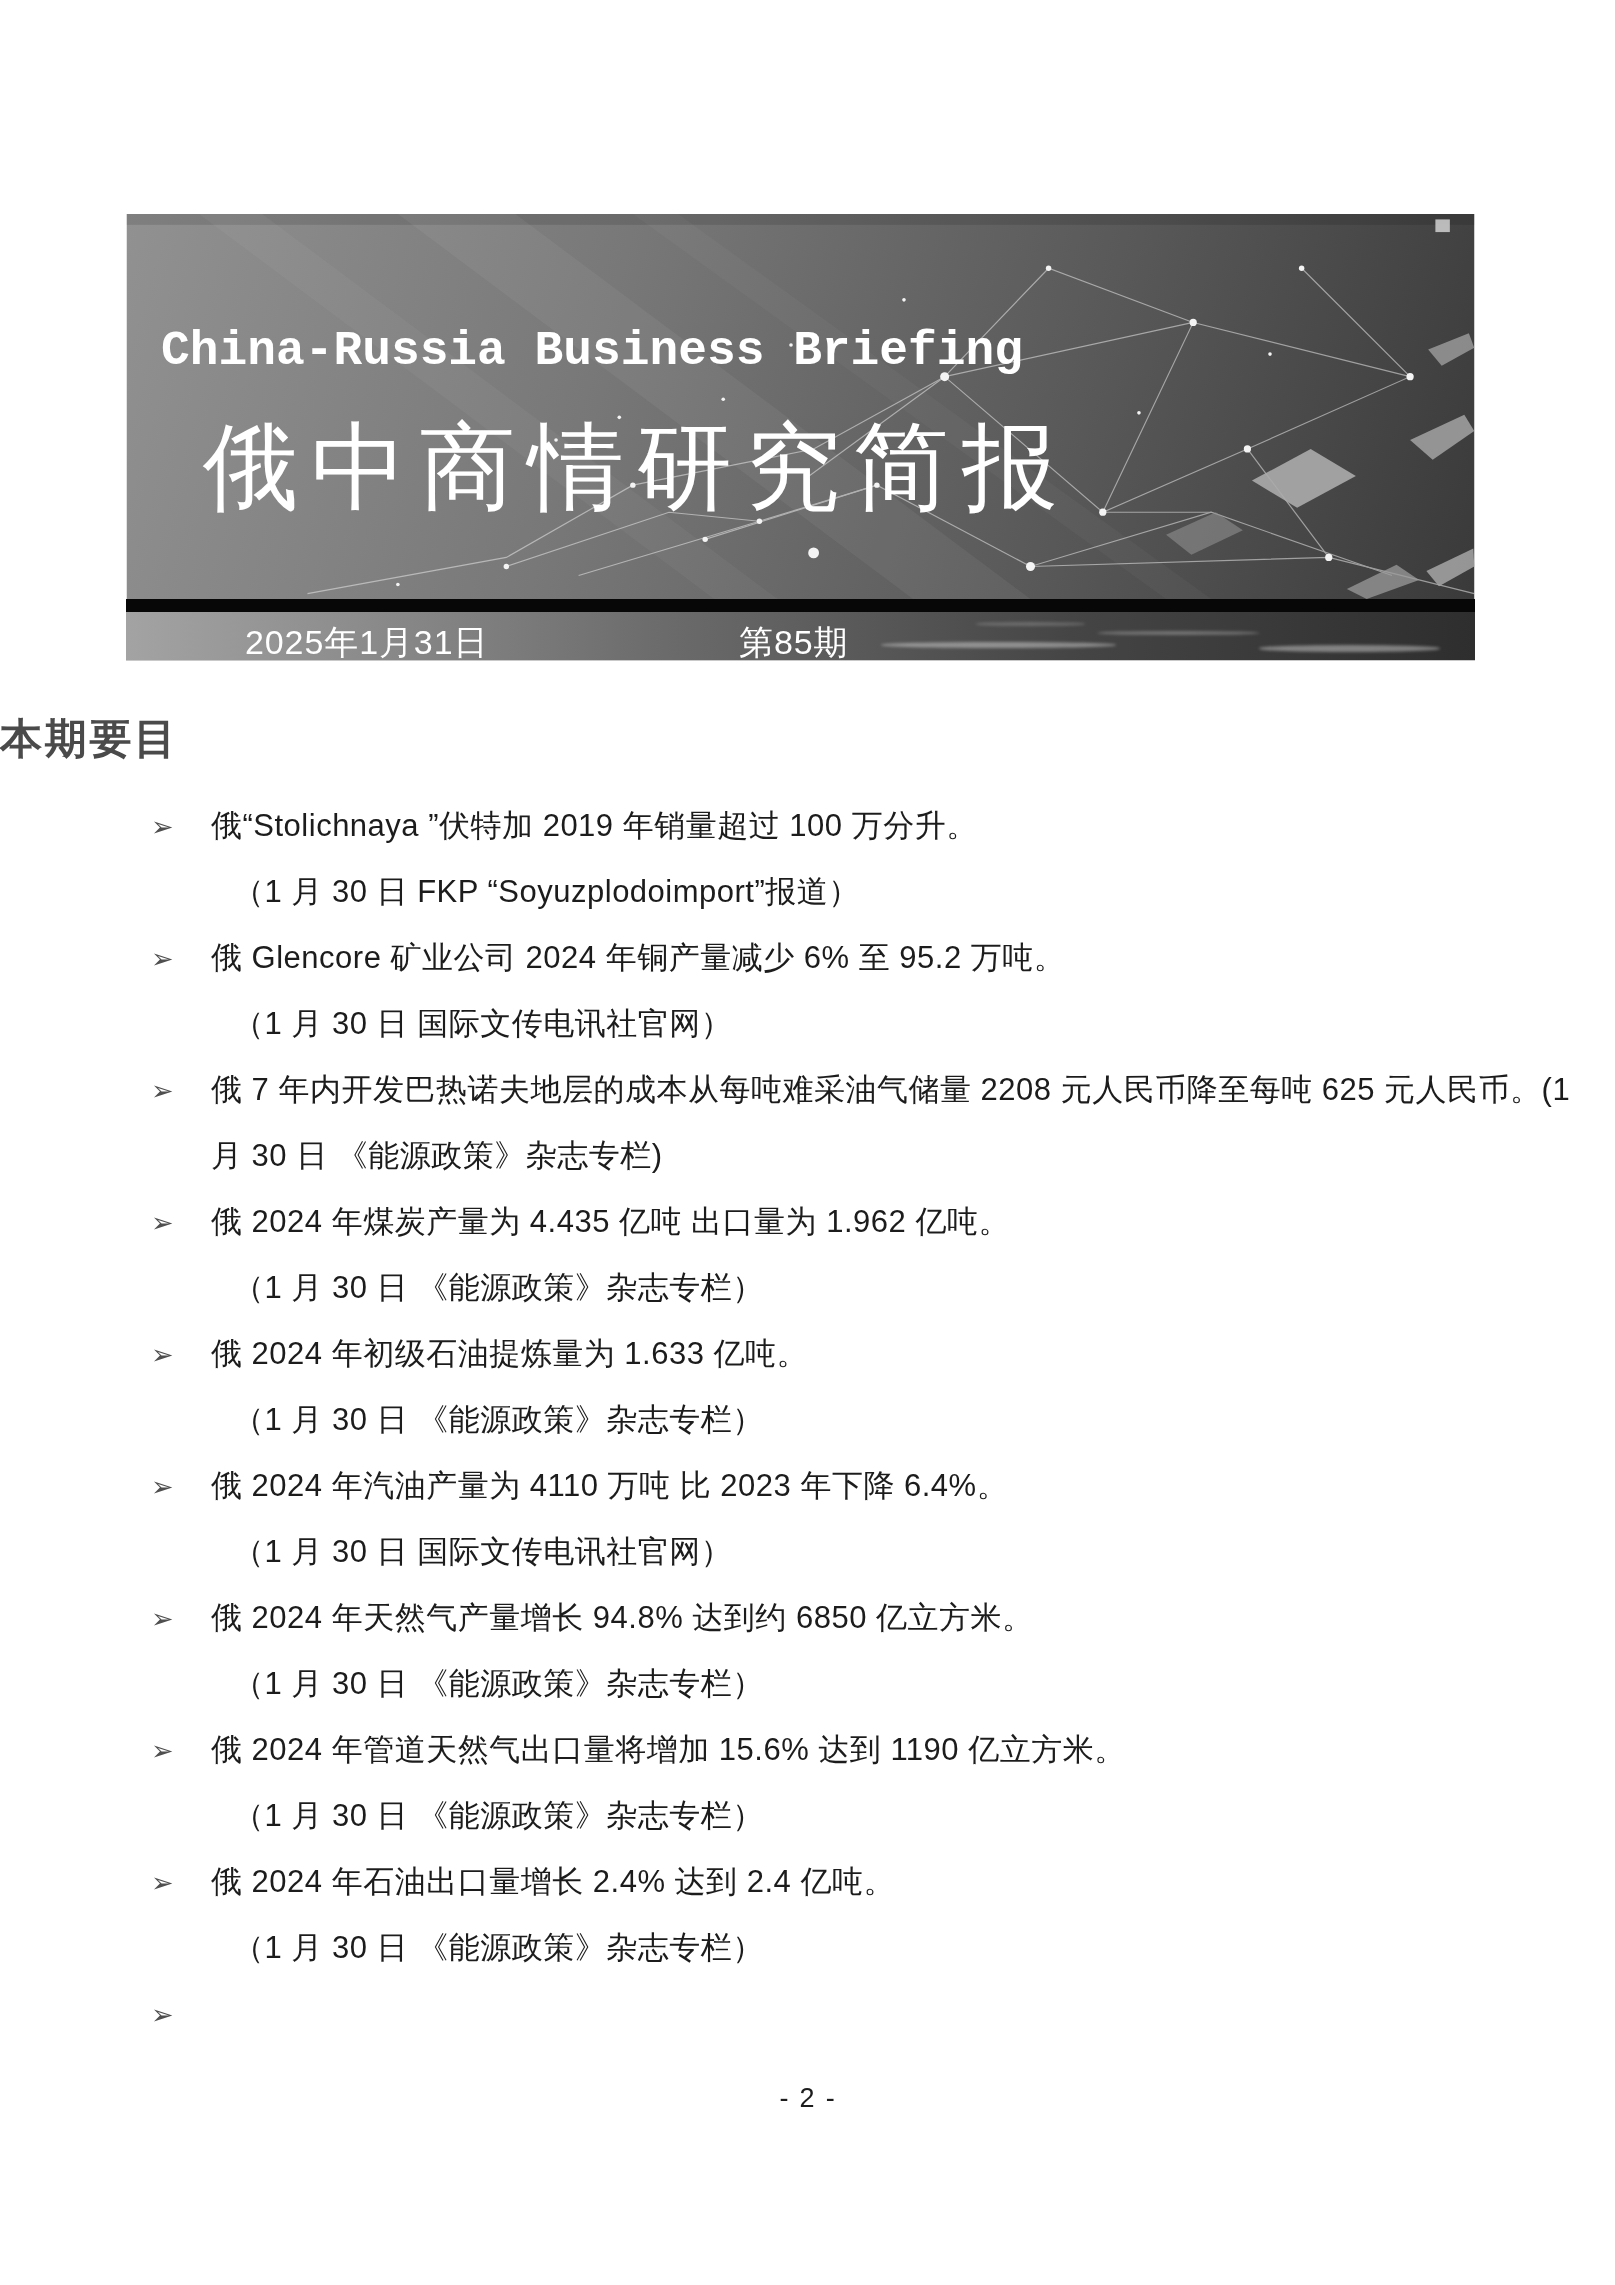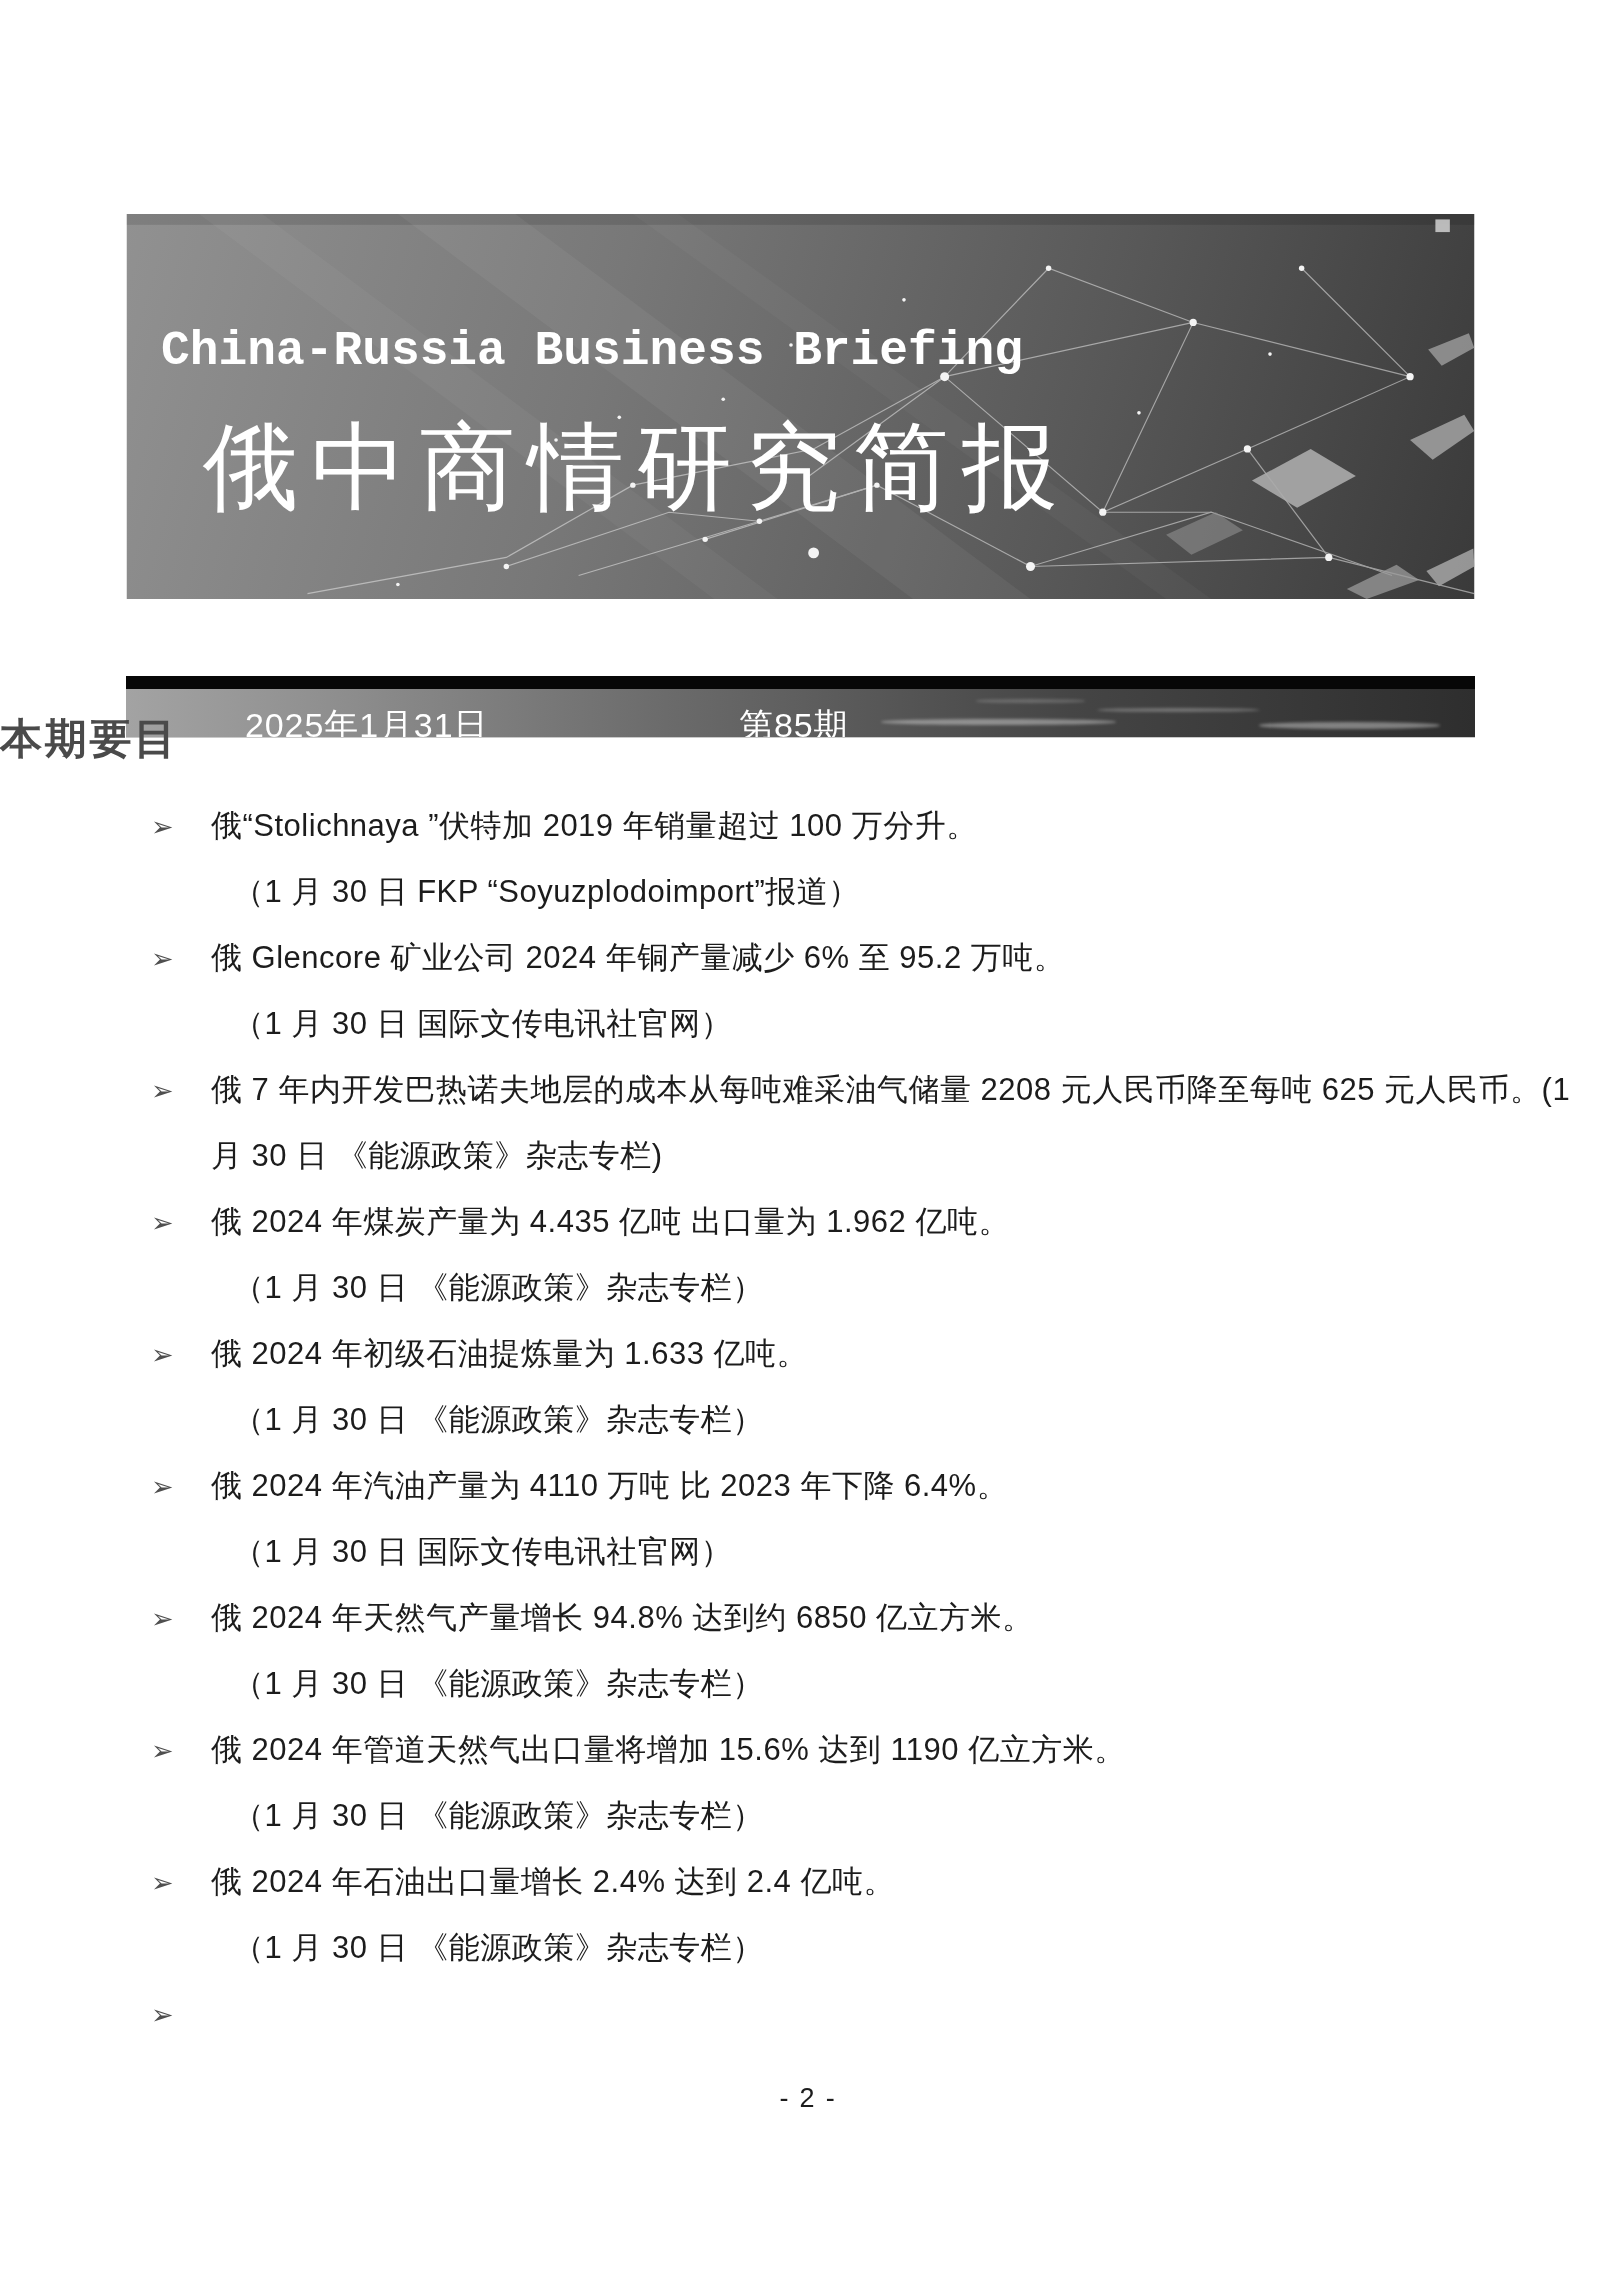--- a/index.html
+++ b/index.html
@@ -9,39 +9,39 @@
     background:#ffffff;
     overflow:hidden;
     font-family:"Liberation Sans", sans-serif;
   }
 
   
   .banner{
     position:absolute;left:126px;top:214px;width:1349px;
   }
   .banner-main{
-    position:relative;width:1349px;height:462px;overflow:hidden;text-align:right;
+    position:relative;width:1349px;height:385px;overflow:hidden;text-align:right;
   }
   .banner-main svg{display:block;}
   .banner-sep{
     width:1349px;height:12.7px;background:#070707;
   }
   .banner-datebar{
     position:relative;width:1349px;height:48px;
     background:linear-gradient(90deg,#a3a3a3 0%,#8f8f8f 15%,#6b6b6b 40%,#454545 70%,#2e2e2e 100%);
     border-bottom:1.8px solid #c9c9c9;
     overflow:hidden;
   }
   .streak{position:absolute;background:rgba(255,255,255,.38);border-radius:50%;filter:blur(1.8px);}
   .streak.s1{left:56%;top:64%;width:235px;height:5.4px;}
   .streak.s2{left:72%;top:40%;width:163px;height:4.5px;opacity:.7;}
   .streak.s3{left:84%;top:70%;width:181px;height:6.3px;}
   .streak.s4{left:63%;top:22%;width:109px;height:3.6px;opacity:.5;}
   .datebar-text{
-    position:absolute;top:12px;height:48px;line-height:48px;
+    position:absolute;top:6px;height:48px;line-height:48px;
     color:#ffffff;font-size:34px;font-weight:500;letter-spacing:0.9px;
     font-family:"Liberation Sans", sans-serif;
   }
   .date-label{left:119px;}
   .issue-label{left:598px;margin-left:15px;}
 
   
   .toc-heading{
     position:absolute;left:0;right:0;top:711px;
     text-align:left;

